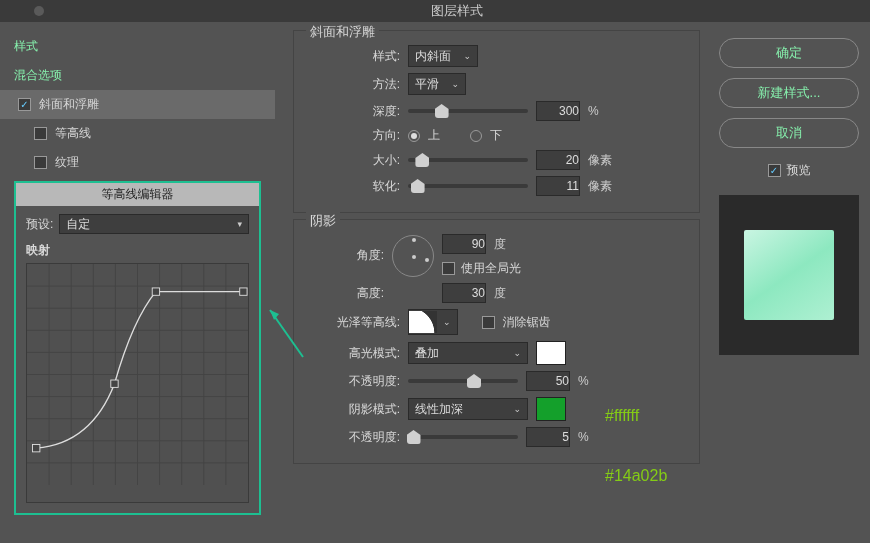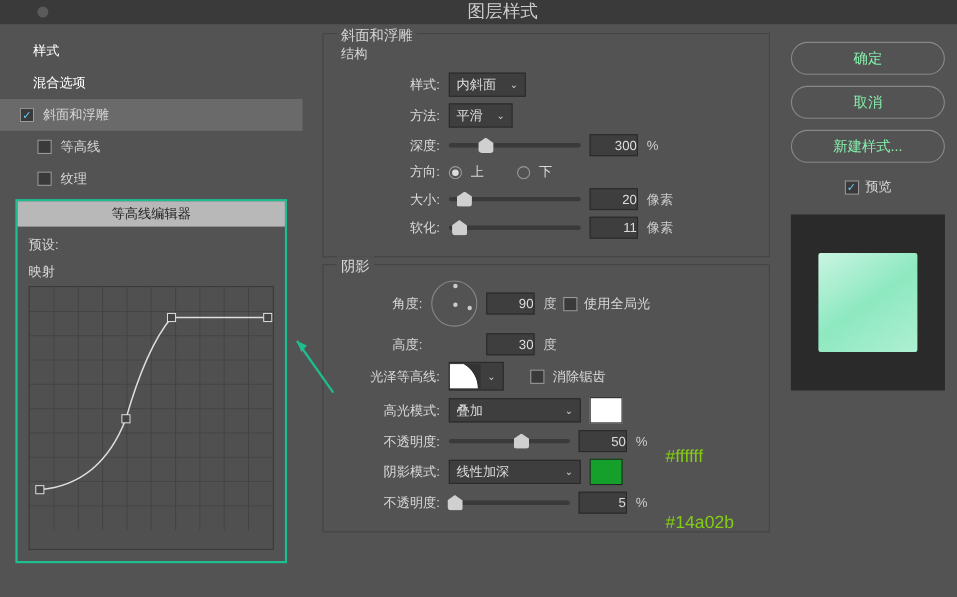--- a/index.html
+++ b/index.html
@@ -1,33 +1,33 @@
 <!DOCTYPE html>
 <html><head>
 <meta charset="utf-8">
 <style>
 * { box-sizing: border-box; margin: 0; padding: 0; font-family: "Microsoft YaHei", sans-serif; }
 body { background: #535353; color: #d8d8d8; font-size: 12px; width: 870px; height: 543px; overflow: hidden; position: relative; }
-.titlebar { background: #3a3a3a; height: 22px; text-align: center; line-height: 22px; color: #ccc; font-size: 16px; display:flex; align-items:center;padding-left:24px; }
+.titlebar { background: #3a3a3a; height: 22px; text-align: center; line-height: 22px; color: #ccc; font-size: 13px; display:flex; align-items:center;padding-left:24px; }
 .titlebar .dot { width: 10px; height: 10px; border-radius: 50%; background: #5a5a5a; margin-left: 10px; }
 .titlebar span { flex:1; }
 .body { display: flex; height: 521px; }
 .sidebar { width: 275px; padding: 10px 0 0 0; }
-.sec-lbl { padding: 6px 30px; color: #ffffff; }
+.sec-lbl { padding: 6px 14px; color: #86efac; }
 .row-item { display: flex; align-items: center; padding: 6px 18px; gap: 8px; }
 .row-item.sel { background: #6a6a6a; }
 .cb, .cb2 { width: 13px; height: 13px; border: 1px solid #999; display: inline-flex; align-items: center; justify-content: center; font-size: 10px; background:#3a3a3a; }
 .cb.checked::after, .cb2.checked::after { content: "✓"; color: #6cf; }
 
 .contour-panel { margin: 4px 14px 0 14px; border: 2px solid #1dbf91; padding: 0; }
 .contour-head { background: #b8b8b8; color: #222; text-align: center; padding: 3px 0; font-size: 12px; }
 .preset-row { display: flex; align-items: center; gap: 6px; padding: 8px 10px; }
 .preset-dd { flex: 1; background: #3e3e3e; border: 1px solid #2a2a2a; height: 20px; display: flex; align-items:center; justify-content: space-between; padding: 0 6px; color:#ddd; }
 .chev { font-size: 9px; color:#ccc; }
-.map-lbl { padding: 0 10px 4px 10px; }
+.map-lbl { padding: 0 10px 4px 10px; font-weight: bold; }
 .curve-box { margin: 0 10px 10px 10px; height: 240px; background: #505050; position: relative; border: 1px solid #3a3a3a; }
 .curve-box svg { position:absolute; inset:0; }
 
 .main { flex: 1; padding: 8px 0 0 0; position: relative; }
 .grp { border: 1px solid #444; margin: 0 170px 6px 18px; padding: 8px 12px 10px 56px; position: relative; }
 .grp-title { position: absolute; top: -8px; left: 12px; background: #535353; padding: 0 4px; font-size: 13px; }
 .sub-title { margin: 2px 0 8px -40px; font-size: 12px; }
 .frow { display: flex; align-items: center; margin: 6px 0; gap: 8px; }
 .flab { width: 50px; text-align: right; color: #d8d8d8; }
 .dd { background: #3e3e3e; border: 1px solid #2a2a2a; height: 22px; display: inline-flex; align-items:center; justify-content: space-between; padding: 0 6px; color:#ddd; min-width: 70px; gap:10px; }
@@ -78,20 +78,24 @@
     </div>
     <div class="row-item" style="padding-left:34px">
       <span class="cb"></span>
       <span>纹理</span>
     </div>
 
     <div class="contour-panel">
       <div class="contour-head">等高线编辑器</div>
       <div class="preset-row">
         <span>预设:</span>
+        <div class="preset-dd">
+          <span>自定</span>
+          <span class="chev">▾</span>
+        </div>
       </div>
       <div class="map-lbl">映射</div>
       <div class="curve-box">
         <svg viewBox="0 0 240 240" preserveAspectRatio="none">
           <g stroke="#444" stroke-width="1">
             <line x1="0" y1="24" x2="240" y2="24"></line>
               <line x1="0" y1="48" x2="240" y2="48"></line>
               <line x1="0" y1="72" x2="240" y2="72"></line>
               <line x1="0" y1="96" x2="240" y2="96"></line>
               <line x1="0" y1="120" x2="240" y2="120"></line>
@@ -116,21 +120,20 @@
           <rect x="231" y="26" width="8" height="8" fill="#444" stroke="#ddd"></rect>
         </svg>
       </div>
     </div>
   </div>
 
   <div class="main">
 
     <div class="grp">
       <div class="grp-title">斜面和浮雕</div>
-      <div class="sub-title">结构</div>
 
       <div class="frow">
         <span class="flab">样式:</span>
         <div class="dd">
             <span>内斜面</span>
             <span class="chev">⌄</span>
           </div>
       </div>
       <div class="frow">
         <span class="flab">方法:</span>
@@ -176,21 +179,21 @@
     <div class="grp" style="padding-left:30px">
       <div class="grp-title" style="left:12px">阴影</div>
 
       <div class="frow">
         <span class="flab" style="width:60px">角度:</span>
         <div class="angle-circ">
             <div class="c"></div>
             <div class="m"></div>
             <div class="r"></div>
           </div>
-        <div style="display:flex;flex-direction:row;gap:6px">
+        <div style="display:flex;flex-direction:column;gap:6px">
           <div style="display:flex;align-items:center;gap:8px">
             <div class="numbox">90</div>
             <span class="unit">度</span>
           </div>
           <div style="display:flex;align-items:center;gap:6px">
             <span class="cb2"></span>
             <span>使用全局光</span>
           </div>
         </div>
       </div>
@@ -239,22 +242,22 @@
         <div class="slider" style="width:110px">
             <div class="thumb" style="left:5%"></div>
           </div>
         <div class="numbox">5</div>
         <span class="unit">%</span>
       </div>
     </div>
 
     <div class="right-col">
       <div class="btn">确定</div>
+      <div class="btn">新建样式...</div>
       <div class="btn">取消</div>
-      <div class="btn">新建样式...</div>
       <div class="pv-row">
         <span class="cb2 checked"></span>
         <span>预览</span>
       </div>
       <div class="preview-box">
         <div class="preview-sq"></div>
       </div>
     </div>
 
     <svg class="arrow" style="left:-10px; top:280px" width="40" height="60">

